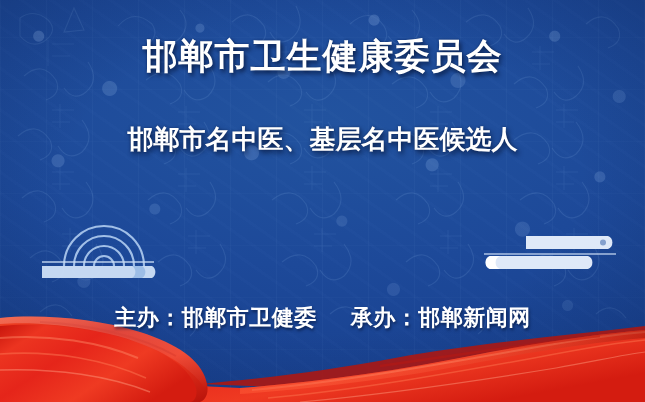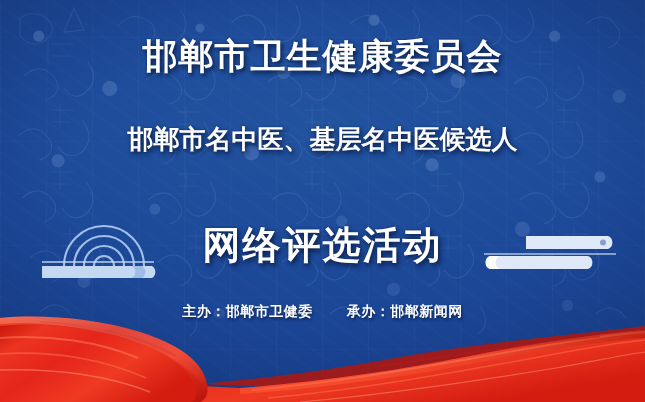--- a/index.html
+++ b/index.html
@@ -134,21 +134,21 @@
     height: 44px;
   }
 
   
   .credits {
     position: absolute;
     top: 303px;
     left: 0; right: 0;
     text-align: center;
     color: #ffffff;
-    font-size: 14px;
+    font-size: 22px;
     font-weight: bold;
     letter-spacing: .5px;
     z-index: 7;
     text-shadow: 1px 2px 3px rgba(5,20,55,.7);
     white-space: nowrap;
   }
   .credits .gap { display: inline-block; width: 34px; }
 
   
   .ribbon {
@@ -268,21 +268,20 @@
           <path d="M48 50 a20 20 0 0 1 40 0"></path>
           <path d="M58 50 a10 10 0 0 1 20 0"></path>
         </g>
         <g stroke="#cbdef6" stroke-width="1.6" opacity=".9">
           <path d="M6 46 H118"></path>
         </g>
         <path d="M6 50 H116 a7 7 0 0 1 0 12 H6 z" fill="#cfe0f7" opacity=".95"></path>
         <path d="M106 50 a7 7 0 0 1 0 12 H96 a7 7 0 0 0 0 -12 z" fill="#9dbde6"></path>
       </svg>
 
-      <div class="title-3">网络评选活动</div>
 
       <svg class="orn-right" viewBox="0 0 152 44">
         <path d="M56 6 H138 a7 7 0 0 1 0 13 H56 z" fill="#e7effc" opacity=".96"></path>
         <circle cx="133" cy="12.5" r="3" fill="#2a57a3" opacity=".5"></circle>
         <path d="M14 24 H146" stroke="#cfe0f7" stroke-width="1.6" fill="none" opacity=".8"></path>
         <path d="M20 26 H120 H20 a7 7 0 0 0 0 13 H118 a7 7 0 0 0 0 -13 z" fill="#e7effc" opacity=".96"></path>
         <path d="M20 26 a7 7 0 0 0 0 13 H30 a7 7 0 0 1 0 -13 z" fill="#ffffff"></path>
       </svg>
 
     </div>

